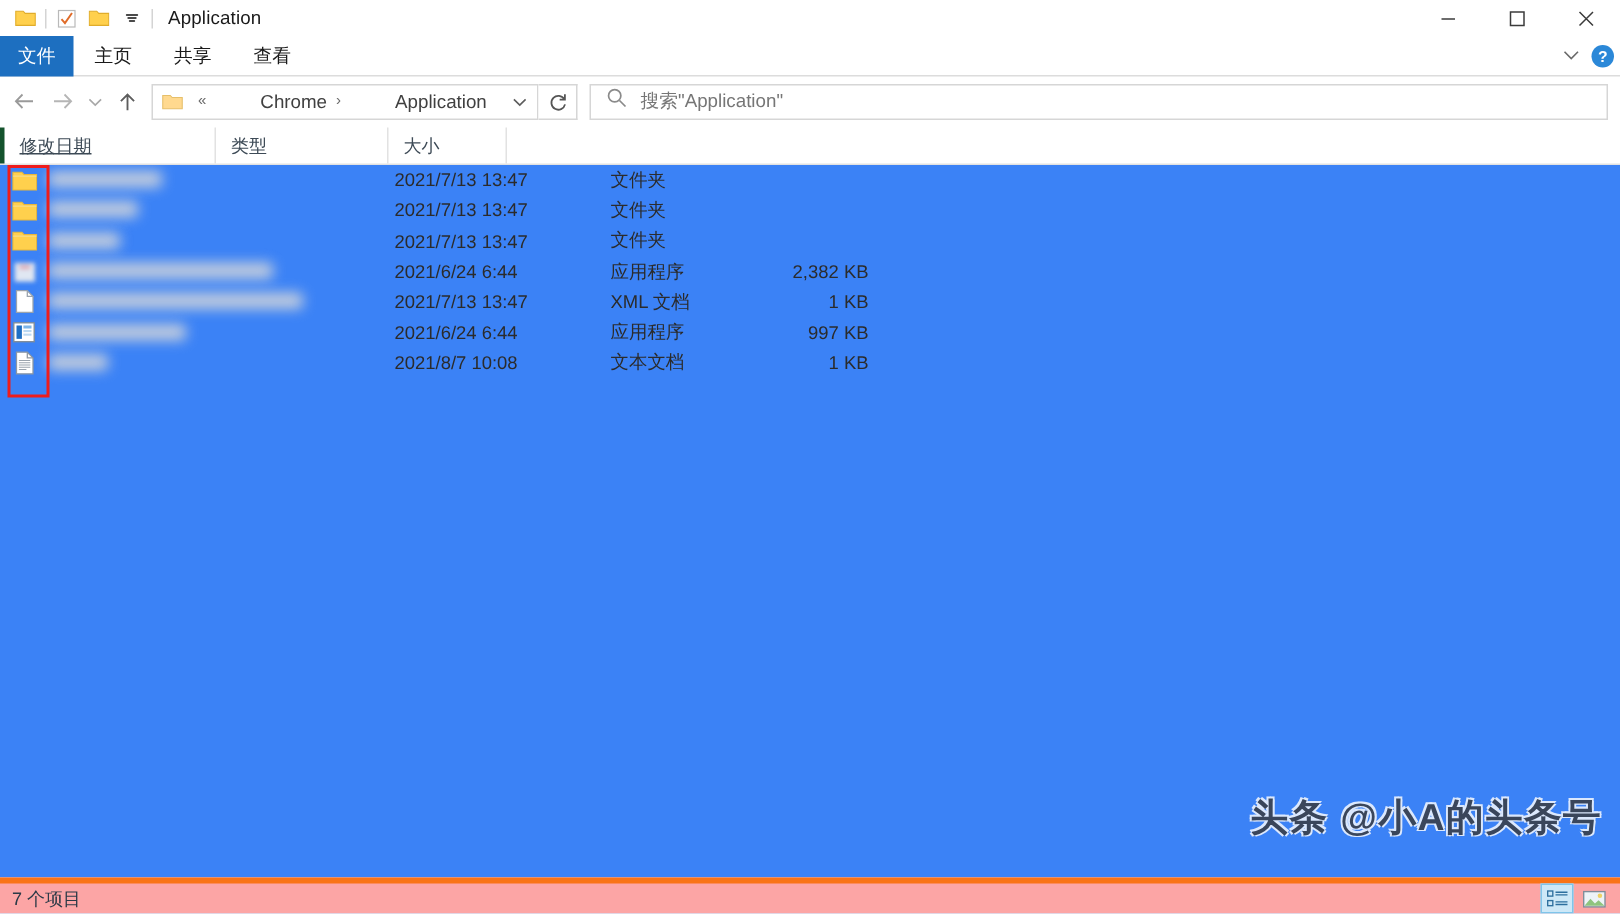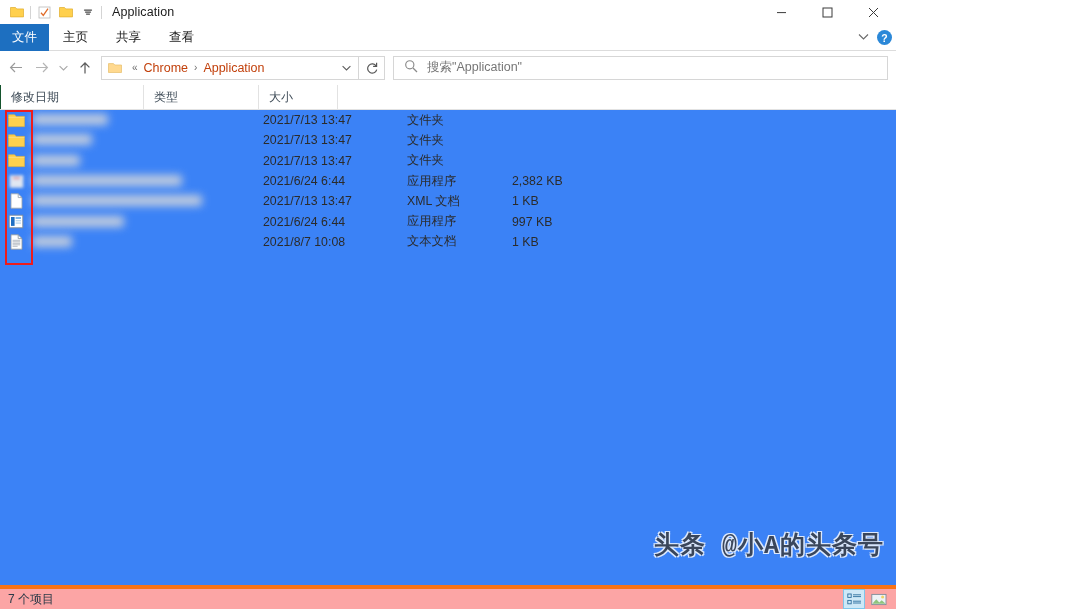--- a/index.html
+++ b/index.html
@@ -7,21 +7,21 @@
     margin: 0; padding: 0;
     width: 1080px; height: 609px;
     overflow: hidden;
     background: #ffffff;
     font-family: "Liberation Sans", "DejaVu Sans", sans-serif;
     -webkit-font-smoothing: antialiased;
   }
 
   .window {
     position: relative;
-    width: 896px; height: 609px;
+    width: 1080px; height: 609px;
     background: #ffffff;
     display: flex; flex-direction: column;
   }
 
   
   .titlebar {
     height: 24px;
     display: flex; align-items: center;
     background: #ffffff;
     position: relative;
@@ -100,22 +100,23 @@
     display: flex; align-items: center;
     height: 24px;
     border: 1px solid #d6d6d6;
     background: #fff;
     margin-left: 4px;
     width: 258px;
     padding: 0 0 0 6px;
   }
   .addr-folder { margin-right: 5px; display: flex; align-items: center; }
   .crumb {
-    font-size: 12.5px; color: #c2410c; white-space: nowrap;
+    font-size: 12.5px; color: #404040; white-space: nowrap;
     padding: 0 1px;
+    margin-left: 30px;
   }
   .crumb-sep {
     font-size: 10px; color: #6b6b6b; padding: 0 5px;
     display: inline-block;
   }
   .addr-dd {
     margin-left: auto; width: 24px; height: 22px;
     display: flex; align-items: center; justify-content: center;
     color: #5a5a5a; font-size: 10px;
   }
@@ -151,21 +152,21 @@
     padding-left: 10px;
     position: relative;
     border-right: 1px solid #e2e2e2;
     white-space: nowrap;
   }
   .colh.name   { width: 253px; border-right: none; }
   .colh.date   { width: 144px; }
   .colh.type   { width: 115px; }
   .colh.size   { width: 79px; }
   .colh.blank  { flex: 1; border-right: none; }
-  .colh.date { border-left: 1px solid #14532d; }
+  .colh.date { border-left: 3px solid #14532d; text-decoration: underline; }
   .sort-caret {
     position: absolute; left: 124px; top: 0px;
     width: 10px; height: 8px;
     color: #b9b9b9; font-size: 9px; line-height: 8px;
   }
 
   
   .filelist {
     flex: 1;
     position: relative;
@@ -183,21 +184,21 @@
     flex: 0 0 32px;
   }
   .cell-name {
     width: 221px; flex: 0 0 221px;
     position: relative; height: 20px;
   }
   .cell-date { width: 144px; flex: 0 0 144px; padding-left: 10px; color: #2b2b2b; }
   .cell-type { width: 115px; flex: 0 0 115px; padding-left: 10px; color: #2b2b2b; }
   .cell-size {
     width: 79px; flex: 0 0 79px; padding-right: 12px;
-    color: #2b2b2b;
+    text-align: right; color: #2b2b2b;
   }
   
   .smudge {
     position: absolute;
     background: #d9d9d9;
     filter: blur(4.2px);
     opacity: 0.85;
     border-radius: 3px;
     top: 4px; left: 0;
     height: 11px;
@@ -219,21 +220,21 @@
     right: 12px; bottom: 24px;
     font-size: 25px;
     font-weight: bold;
     color: #3a3a3a;
     letter-spacing: 1px;
     white-space: nowrap;
     text-shadow: 1.2px 1.2px 0 #ffffff, -1.2px -1.2px 0 #ffffff,
                  1.2px -1.2px 0 #ffffff, -1.2px 1.2px 0 #ffffff;
     opacity: 0.82;
     z-index: 8;
-    font-family: Liberation Mono, monospace;
+    font-family: Liberation Sans, sans-serif;
   }
 
   
   .statusbar {
     height: 24px; flex: 0 0 24px;
     border-top: 4px solid #f97316;
     display: flex; align-items: center;
     background: #fca5a5;
     padding: 0 6px 0 8px;
     position: relative;

